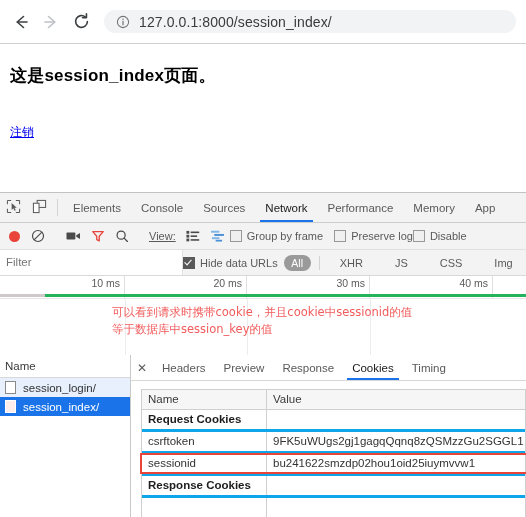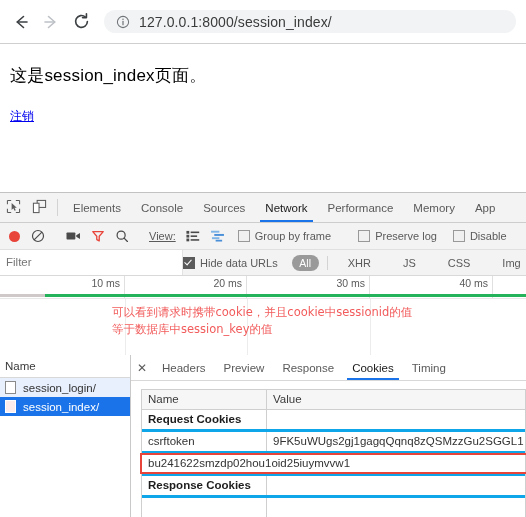--- a/index.html
+++ b/index.html
@@ -57,22 +57,22 @@
   
   .web-page {
     height: 148px;
     padding: 14px 14px 0 10px;
     box-sizing: border-box;
     background: #fff;
     position: relative;
   }
   .wp-h1 {
     font-size: 17px;
-    font-weight: normal;
-    margin: 6px 0 0 0;
+    font-weight: bold;
+    margin: 6px 0 16px 0;
     color: #000;
     letter-spacing: .2px;
   }
   .wp-h2 {
     font-size: 15.5px;
     font-weight: bold;
     margin: 24px 0 0 0;
     color: #000;
   }
   .wp-link {
@@ -148,21 +148,21 @@
   }
   .rec-dot {
     width: 11px; height: 11px;
     border-radius: 50%;
     background: #e8443a;
     margin: 0 6px 0 3px;
     flex: 0 0 auto;
   }
   .tb-icon { flex: 0 0 auto; display: flex; align-items: center; margin: 0 5px; }
   .tb-label { font-size: 11px; color: #5a5a5a; margin: 0 5px 0 4px; flex:0 0 auto;text-decoration:underline;}
-  .chk-wrap { display: flex; align-items: center; flex: 0 0 auto; margin: 0 8px; }
+  .chk-wrap { display: flex; align-items: center; flex: 0 0 auto; margin: 0 0; }
   .chk-box {
     width: 10px; height: 10px;
     border: 1px solid #999;
     background: #f0f0f0;
     margin-right: 5px;
     flex: 0 0 auto;
   }
   .chk-box.checked {
     background: #5a5a5a;
     border-color: #5a5a5a;
@@ -649,20 +649,21 @@
             </div>
             <div class="ck-row group">
               <div class="ck-name">Request Cookies</div>
               <div class="ck-value"></div>
             </div>
             <div class="ck-row">
               <div class="ck-name">csrftoken</div>
               <div class="ck-value">9FK5uWUgs2gj1gagqQqnq8zQSMzzGu2SGGL1</div>
             </div>
             <div class="ck-row" style="position:relative;">
+              <div class="ck-name">sessionid</div>
               <div class="ck-value">bu241622smzdp02hou1oid25iuymvvw1</div>
               <div class="ck-highlight"></div>
             </div>
             <div class="ck-row group">
               <div class="ck-name">Response Cookies</div>
               <div class="ck-value"></div>
             </div>
             <div class="ck-row">
               <div class="ck-name"></div>
               <div class="ck-value"></div>

